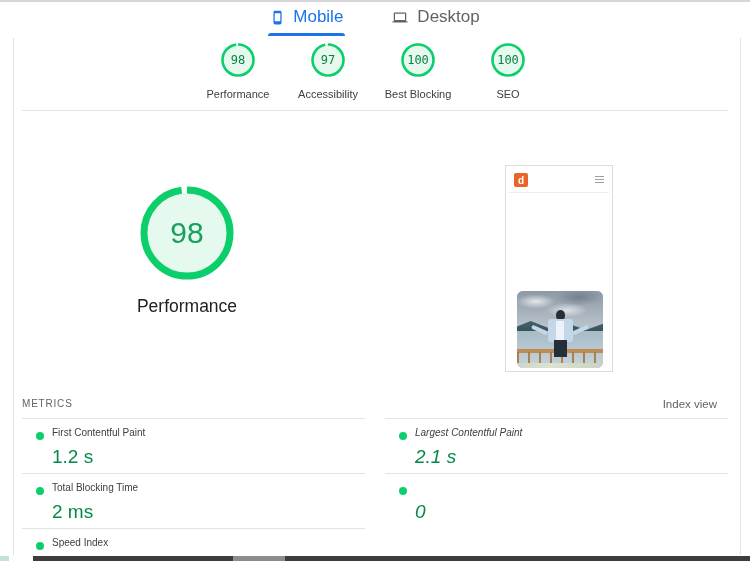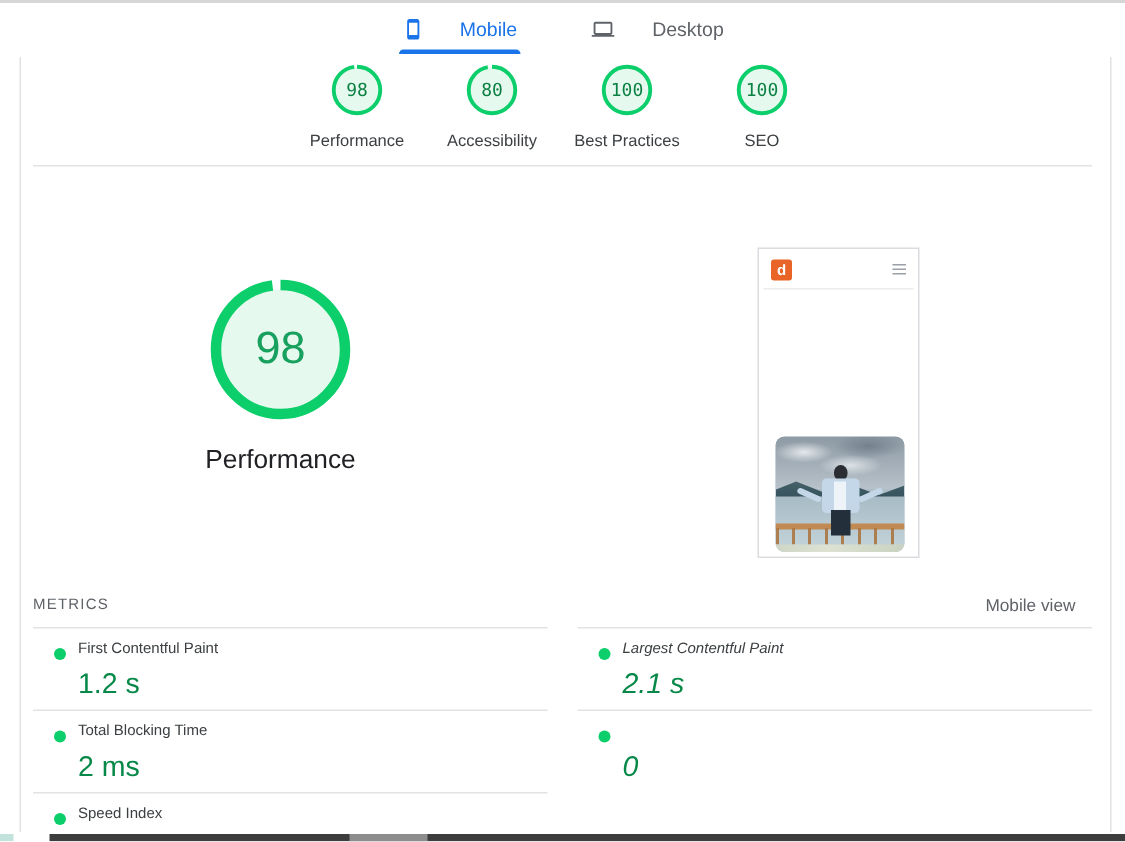--- a/index.html
+++ b/index.html
@@ -11,22 +11,22 @@
   }
 
   
   .top-edge { position: absolute; top: 0; left: 0; right: 0; height: 2px; background: #d6d6d6; }
   .left-edge { position: absolute; left: 13px; top: 38px; bottom: 6px; width: 1px; background: #e2e2e2; }
   .right-edge { position: absolute; left: 740px; top: 38px; bottom: 6px; width: 1px; background: #e2e2e2; }
 
   
   .tabbar { position: absolute; top: 2px; left: 0; right: 0; height: 34px;
     display: flex; justify-content: center; align-items: flex-end; gap: 44px; }
-  .tab { position: relative; display: flex; align-items: flex-start; gap: 24px;
-    padding: 4px 2px 9px 2px; font-size: 13px; font-weight: 500; color: #5f6368; cursor: pointer; }
+  .tab { position: relative; display: flex; align-items: center; gap: 8px;
+    padding: 4px 2px 9px 2px; font-size: 17px; font-weight: 500; color: #5f6368; cursor: pointer; }
   .tab.active { color: #1a73e8; }
   .tab.active::after { content: ""; position: absolute; left: 0; right: 0; bottom: 0;
     height: 3px; background: #1a73e8; border-radius: 3px 3px 0 0; }
   .tab svg { display: block; }
 
   
   .score-item { position: absolute; top: 42px; width: 90px; text-align: center; cursor: pointer; }
   .score-item .ring { position: relative; width: 36px; height: 36px; margin: 0 auto; }
   .score-item .ring .num { position: absolute; inset: 0; display: flex; align-items: center; justify-content: center;
     font-family: "DejaVu Sans Mono", monospace; font-size: 12px; color: #0b8043; }
@@ -151,34 +151,34 @@
     </div>
     <div class="lbl">Performance</div>
   </div>
 
   <div class="score-item" style="left:283px">
     <div class="ring">
       <svg width="36" height="36" viewBox="0 0 36 36">
         <circle cx="18" cy="18" r="15.5" fill="#e6f9ee"></circle>
         <circle cx="18" cy="18" r="15.5" fill="none" stroke="#0cce6b" stroke-width="2.6" pathLength="100" transform="rotate(-90 18 18)" stroke-dasharray="97 3"></circle>
       </svg>
-      <div class="num">80</div>
+      <div class="num">97</div>
     </div>
     <div class="lbl">Accessibility</div>
   </div>
 
   <div class="score-item" style="left:373px">
     <div class="ring">
       <svg width="36" height="36" viewBox="0 0 36 36">
         <circle cx="18" cy="18" r="15.5" fill="#e6f9ee"></circle>
         <circle cx="18" cy="18" r="15.5" fill="none" stroke="#0cce6b" stroke-width="2.6" pathLength="100" transform="rotate(-90 18 18)" stroke-dasharray="100 0"></circle>
       </svg>
       <div class="num">100</div>
     </div>
-    <div class="lbl">Best Practices</div>
+    <div class="lbl">Best Blocking</div>
   </div>
 
   <div class="score-item" style="left:463px">
     <div class="ring">
       <svg width="36" height="36" viewBox="0 0 36 36">
         <circle cx="18" cy="18" r="15.5" fill="#e6f9ee"></circle>
         <circle cx="18" cy="18" r="15.5" fill="none" stroke="#0cce6b" stroke-width="2.6" pathLength="100" transform="rotate(-90 18 18)" stroke-dasharray="100 0"></circle>
       </svg>
       <div class="num">100</div>
     </div>
@@ -216,21 +216,21 @@
       <div class="shore"></div>
       <div class="arm-l"></div>
       <div class="arm-r"></div>
       <div class="head"></div>
       <div class="shirt"></div>
       <div class="pants"></div>
     </div>
   </div>
 
   <div class="metrics-heading">METRICS</div>
-  <div class="expand-view">Mobile view</div>
+  <div class="expand-view">Index view</div>
 
   <div class="mrow colL" style="top:418px">
     <span class="dot"></span>
     <span class="mname">First Contentful Paint</span>
     <span class="mval">1.2 s</span>
   </div>
   <div class="mrow colR" style="top:418px">
     <span class="dot"></span>
     <span class="mname">Largest Contentful Paint</span>
     <span class="mval">2.1 s</span>

